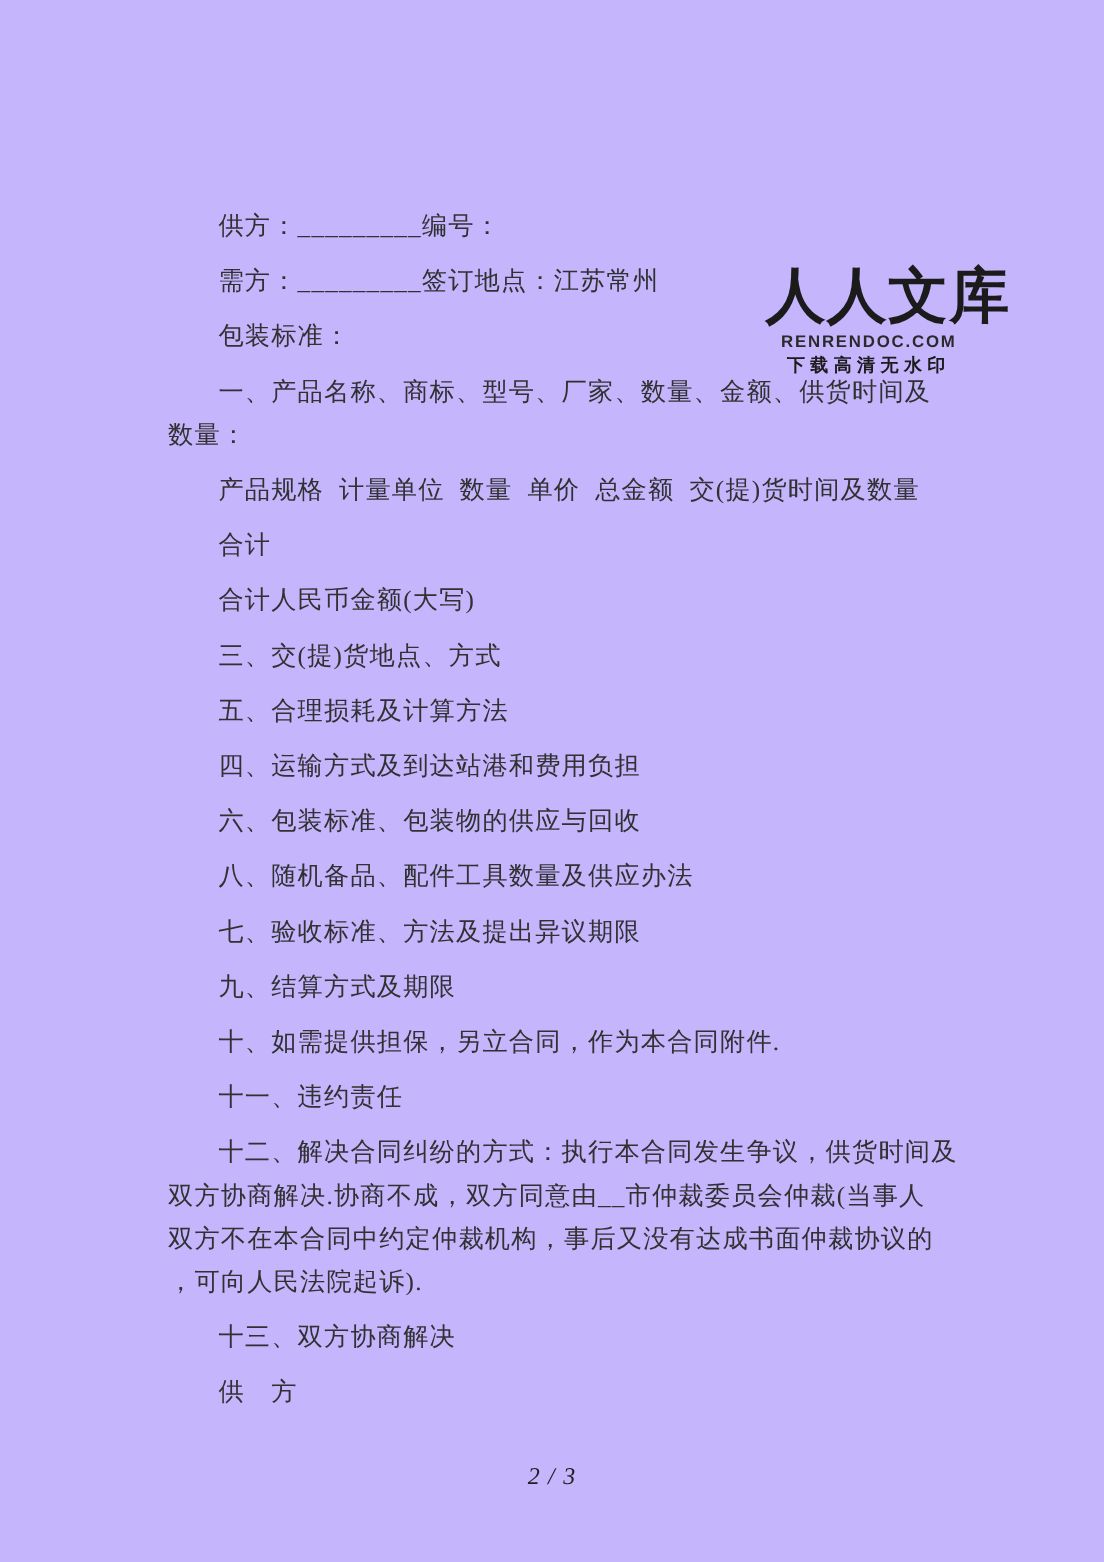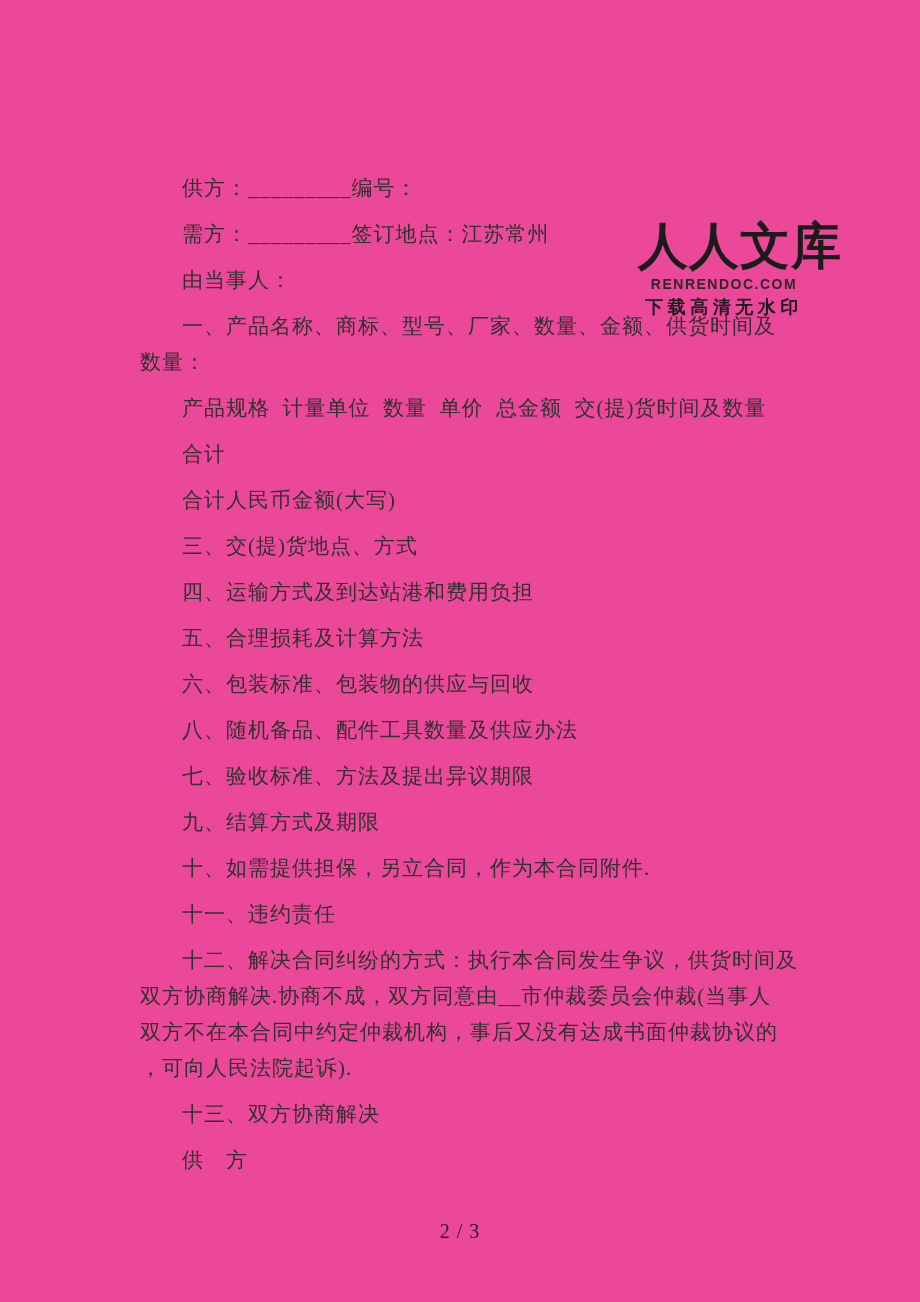--- a/index.html
+++ b/index.html
@@ -11,21 +11,21 @@
     height: 1302px;
     background: #ffffff;
     position: relative;
     overflow: hidden;
     font-family: "Liberation Serif", "DejaVu Serif", serif;
     color: #313131;
   }
   .page {
     position: absolute;
     inset: 0;
-    background: #ec4899;
+    background: #c4b5fd;
   }
   .doc-content {
     position: absolute;
     left: 140px;
     top: 170px;
     right: 120px;
   }
   .paragraph {
     margin: 0 0 10px 0;
   }
@@ -56,73 +56,74 @@
   }
   .wm-domain {
     font-size: 14px;
     font-weight: bold;
     letter-spacing: 1.5px;
     margin-top: 5px;
     color: #2a2a2a;
     white-space: nowrap;
   }
   .wm-tagline {
-    font-size: 18px;
+    font-size: 15px;
     font-weight: bold;
     letter-spacing: 4.5px;
     margin-top: 3px;
     white-space: nowrap;
   }
   .footer {
     position: absolute;
     top: 1220px;
     left: 0;
     width: 100%;
     text-align: center;
     font-size: 20px;
     letter-spacing: 1px;
     color: #1f1f1f;
+    font-style: italic;
   }
 </style>
 </head>
 <body>
 
 <div class="page">
 
   <div class="doc-content" id="doc-content">
       <div class="paragraph">
         <div class="line indent">供方：_________编号：</div>
       </div>
       <div class="paragraph">
         <div class="line indent">需方：_________签订地点：江苏常州</div>
       </div>
       <div class="paragraph">
-        <div class="line indent">由当事人：</div>
+        <div class="line indent">包装标准：</div>
       </div>
       <div class="paragraph">
         <div class="line indent">一、产品名称、商标、型号、厂家、数量、金额、供货时间及</div>
         <div class="line">数量：</div>
       </div>
       <div class="paragraph">
         <div class="line indent">产品规格  计量单位  数量  单价  总金额  交(提)货时间及数量</div>
       </div>
       <div class="paragraph">
         <div class="line indent">合计</div>
       </div>
       <div class="paragraph">
         <div class="line indent">合计人民币金额(大写)</div>
       </div>
       <div class="paragraph">
         <div class="line indent">三、交(提)货地点、方式</div>
       </div>
       <div class="paragraph">
-        <div class="line indent">四、运输方式及到达站港和费用负担</div>
+        <div class="line indent">五、合理损耗及计算方法</div>
       </div>
       <div class="paragraph">
-        <div class="line indent">五、合理损耗及计算方法</div>
+        <div class="line indent">四、运输方式及到达站港和费用负担</div>
       </div>
       <div class="paragraph">
         <div class="line indent">六、包装标准、包装物的供应与回收</div>
       </div>
       <div class="paragraph">
         <div class="line indent">八、随机备品、配件工具数量及供应办法</div>
       </div>
       <div class="paragraph">
         <div class="line indent">七、验收标准、方法及提出异议期限</div>
       </div>

